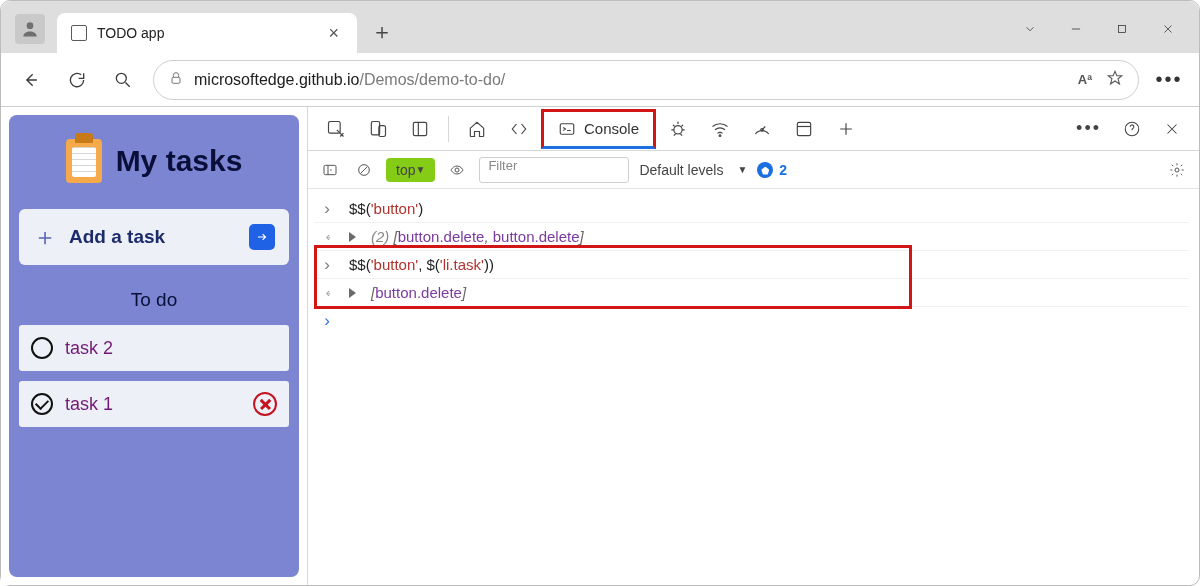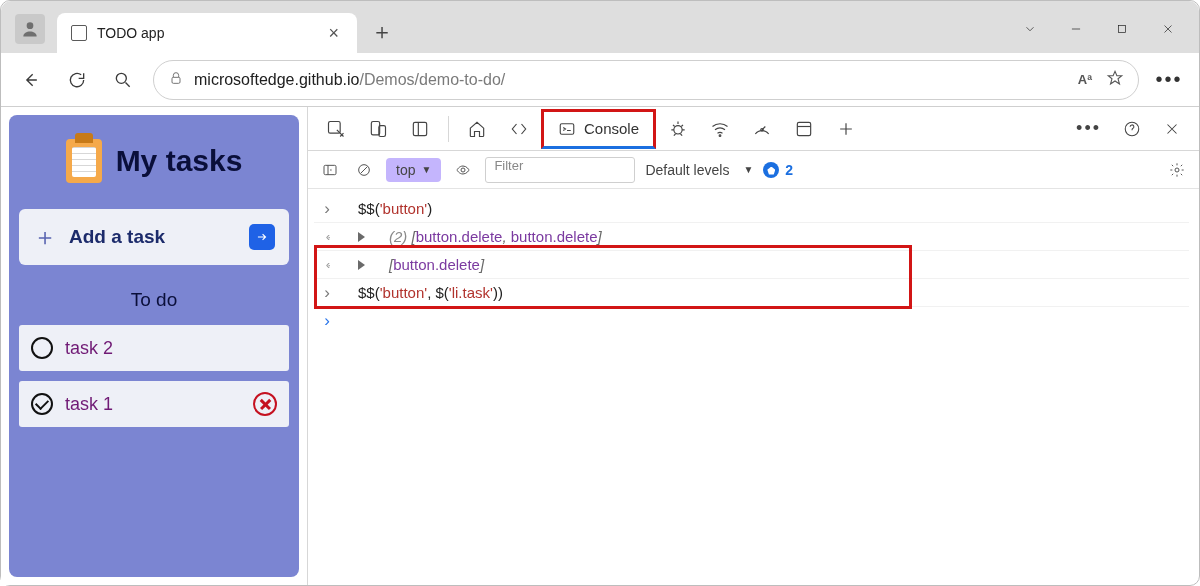--- a/index.html
+++ b/index.html
@@ -67,32 +67,32 @@
   .dt-tab svg { width:20px; height:20px; stroke:#444; fill:none; stroke-width:1.4; }
   .dt-sep { width:1px; height:26px; background:#d7d7d7; margin: 0 6px; }
   .dt-console-tab { border:3px solid #d21515; height:40px; padding: 0 14px; display:flex; align-items:center; gap:8px; font-size:15px; color:#333; border-bottom: 3px solid #1b6fe0; border-radius:0; }
   .dt-console-tab svg { width:18px; height:18px; stroke:#444; fill:none; stroke-width:1.5; }
   .dt-right { margin-left:auto; display:flex; align-items:center; gap: 2px; }
   .dt-right .dt-tab svg { width:18px; height:18px; }
 
   .dt-toolbar { height:38px; display:flex; align-items:center; padding: 0 10px; gap:10px; border-bottom:1px solid #e4e4e4; font-size:14px; color:#444; }
   .dt-toolbar .ic { display:flex; align-items:center; justify-content:center; width:24px; height:24px; }
   .dt-toolbar .ic svg { width:16px; height:16px; stroke:#555; fill:none; stroke-width:1.5; }
-  .scope-select { background:#c4b5fd; padding: 4px 10px; border-radius:4px; display:flex; align-items:center; gap:6px; }
+  .scope-select { background:#84cc16; padding: 4px 10px; border-radius:4px; display:flex; align-items:center; }
   .scope-select .caret { font-size:10px; }
   .filter-input { border:1px solid #cfcfcf; border-radius:3px; height:26px; padding: 0 8px; font-size:13px; color:#888; width:150px; background:#fff; }
   .levels { display:flex; align-items:center; gap:14px; }
   .levels .caret { font-size:10px; }
   .issue-badge { display:flex; align-items:center; gap:6px; color:#1b6fe0; font-weight:600; }
   .issue-badge .dot { width:16px; height:16px; background:#1b6fe0; border-radius:50%; display:flex; align-items:center; justify-content:center; }
   .issue-badge .dot:after { content:""; width:8px; height:8px; background:#fff; clip-path: polygon(50% 0, 100% 40%, 80% 100%, 20% 100%, 0 40%); transform: translateY(1px);}
   .dt-toolbar .gear { margin-left:auto; }
 
   .dt-body { flex:1; padding: 6px 10px 0 6px; font-family: Consolas, "Courier New", monospace; font-size:15px; position:relative; }
-  .row { display:flex; align-items:center; height:28px; border-bottom:1px solid #f1f1f1; padding-left: 6px; gap:24px; white-space: pre; }
+  .row { display:flex; align-items:center; height:28px; border-bottom:1px solid #f1f1f1; padding-left: 6px; gap:15px; white-space: pre; }
   .row:last-of-type { border-bottom:none; }
   .gutter { width:14px; color:#888; font-size:14px; display:flex; justify-content:center; }
   .gutter.in:before { content:"›"; color:#7a7a7a; font-size: 17px; }
   .gutter.out:before { content:"‹·"; color:#9a9a9a; font-size: 13px; letter-spacing:-3px; }
   .tri { width:0; height:0; border-left:7px solid #6a6a6a; border-top:5px solid transparent; border-bottom:5px solid transparent; }
   .code-fn { color:#222; }
   .code-str { color:#b1332d; }
   .code-muted { color:#8a8a8a; font-style:italic; }
   .code-obj { color:#7b3aa0; }
   .code-punc { color:#6a6a6a; font-style:italic; }
@@ -344,28 +344,28 @@
         <div class="row">
           <span class="gutter in"></span>
           <span><span class="code-fn">$$(</span><span class="code-str">'button'</span><span class="code-fn">)</span></span>
         </div>
         <div class="row">
           <span class="gutter out"></span>
           <span class="tri"></span>
           <span><span class="code-muted">(2) </span><span class="code-punc">[</span><span class="code-obj">button.delete</span><span class="code-punc">, </span><span class="code-obj">button.delete</span><span class="code-punc">]</span></span>
         </div>
         <div class="row">
+          <span class="gutter in"></span>
+          <span><span class="code-fn">$$(</span><span class="code-str">'button'</span><span class="code-fn">, $(</span><span class="code-str">'li.task'</span><span class="code-fn">))</span></span>
+        </div>
+        <div class="row">
           <span class="gutter out"></span>
           <span class="tri"></span>
           <span><span class="code-punc">[</span><span class="code-obj">button.delete</span><span class="code-punc">]</span></span>
         </div>
-        <div class="row">
-          <span class="gutter in"></span>
-          <span><span class="code-fn">$$(</span><span class="code-str">'button'</span><span class="code-fn">, $(</span><span class="code-str">'li.task'</span><span class="code-fn">))</span></span>
-        </div>
         <div class="prompt-row">
           <span class="gutter in"></span>
         </div>
 
         <div class="hl-box hl-1"></div>
       </div>
 
     </div>
   </div>
 </div>

